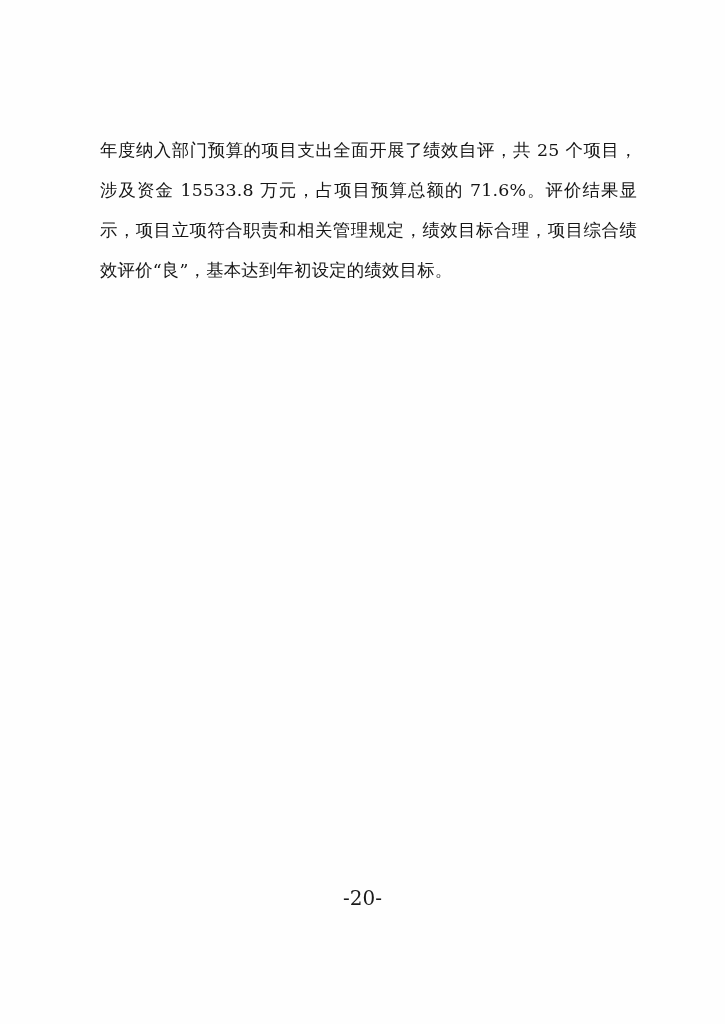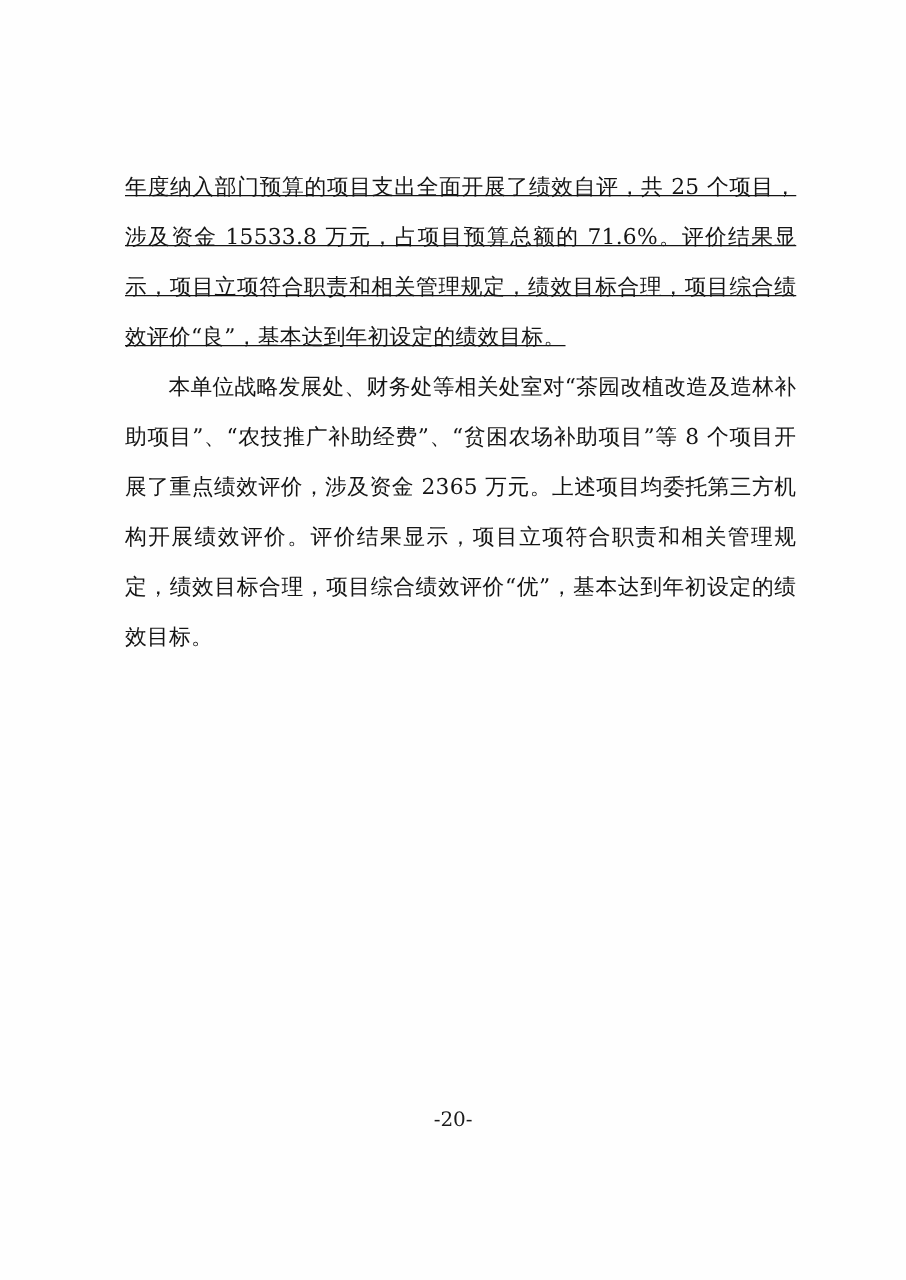--- a/index.html
+++ b/index.html
@@ -32,36 +32,34 @@
     text-justify: inter-ideograph;
     letter-spacing: 0.2px;
     color: #141414;
   }
   .para {
     margin: 0 0 0 0;
     text-indent: 2em;
   }
   .para.cont {
     text-indent: 0;
-    text-decoration: underline;
   }
   .footer {
     position: absolute;
     left: 0;
     top: 886px;
     width: 725px;
     text-align: center;
-    font-size: 16px;
+    font-size: 20px;
     color: #1a1a1a;
     font-family: "DejaVu Serif", "Liberation Serif", serif;
   }
 </style>
 </head>
 <body>
 
 <div class="page">
   <div class="body-text">
     <p class="para cont">年度纳入部门预算的项目支出全面开展了绩效自评，共 25 个项目，涉及资金 15533.8 万元，占项目预算总额的 71.6%。评价结果显示，项目立项符合职责和相关管理规定，绩效目标合理，项目综合绩效评价“良”，基本达到年初设定的绩效目标。</p>
-    <p class="para">本单位战略发展处、财务处等相关处室对“茶园改植改造及造林补助项目”、“农技推广补助经费”、“贫困农场补助项目”等 8 个项目开展了重点绩效评价，涉及资金 2365 万元。上述项目均委托第三方机构开展绩效评价。评价结果显示，项目立项符合职责和相关管理规定，绩效目标合理，项目综合绩效评价“优”，基本达到年初设定的绩效目标。</p>
   </div>
 </div>
 
 <div class="footer">-20-</div>
 
 </body></html>

